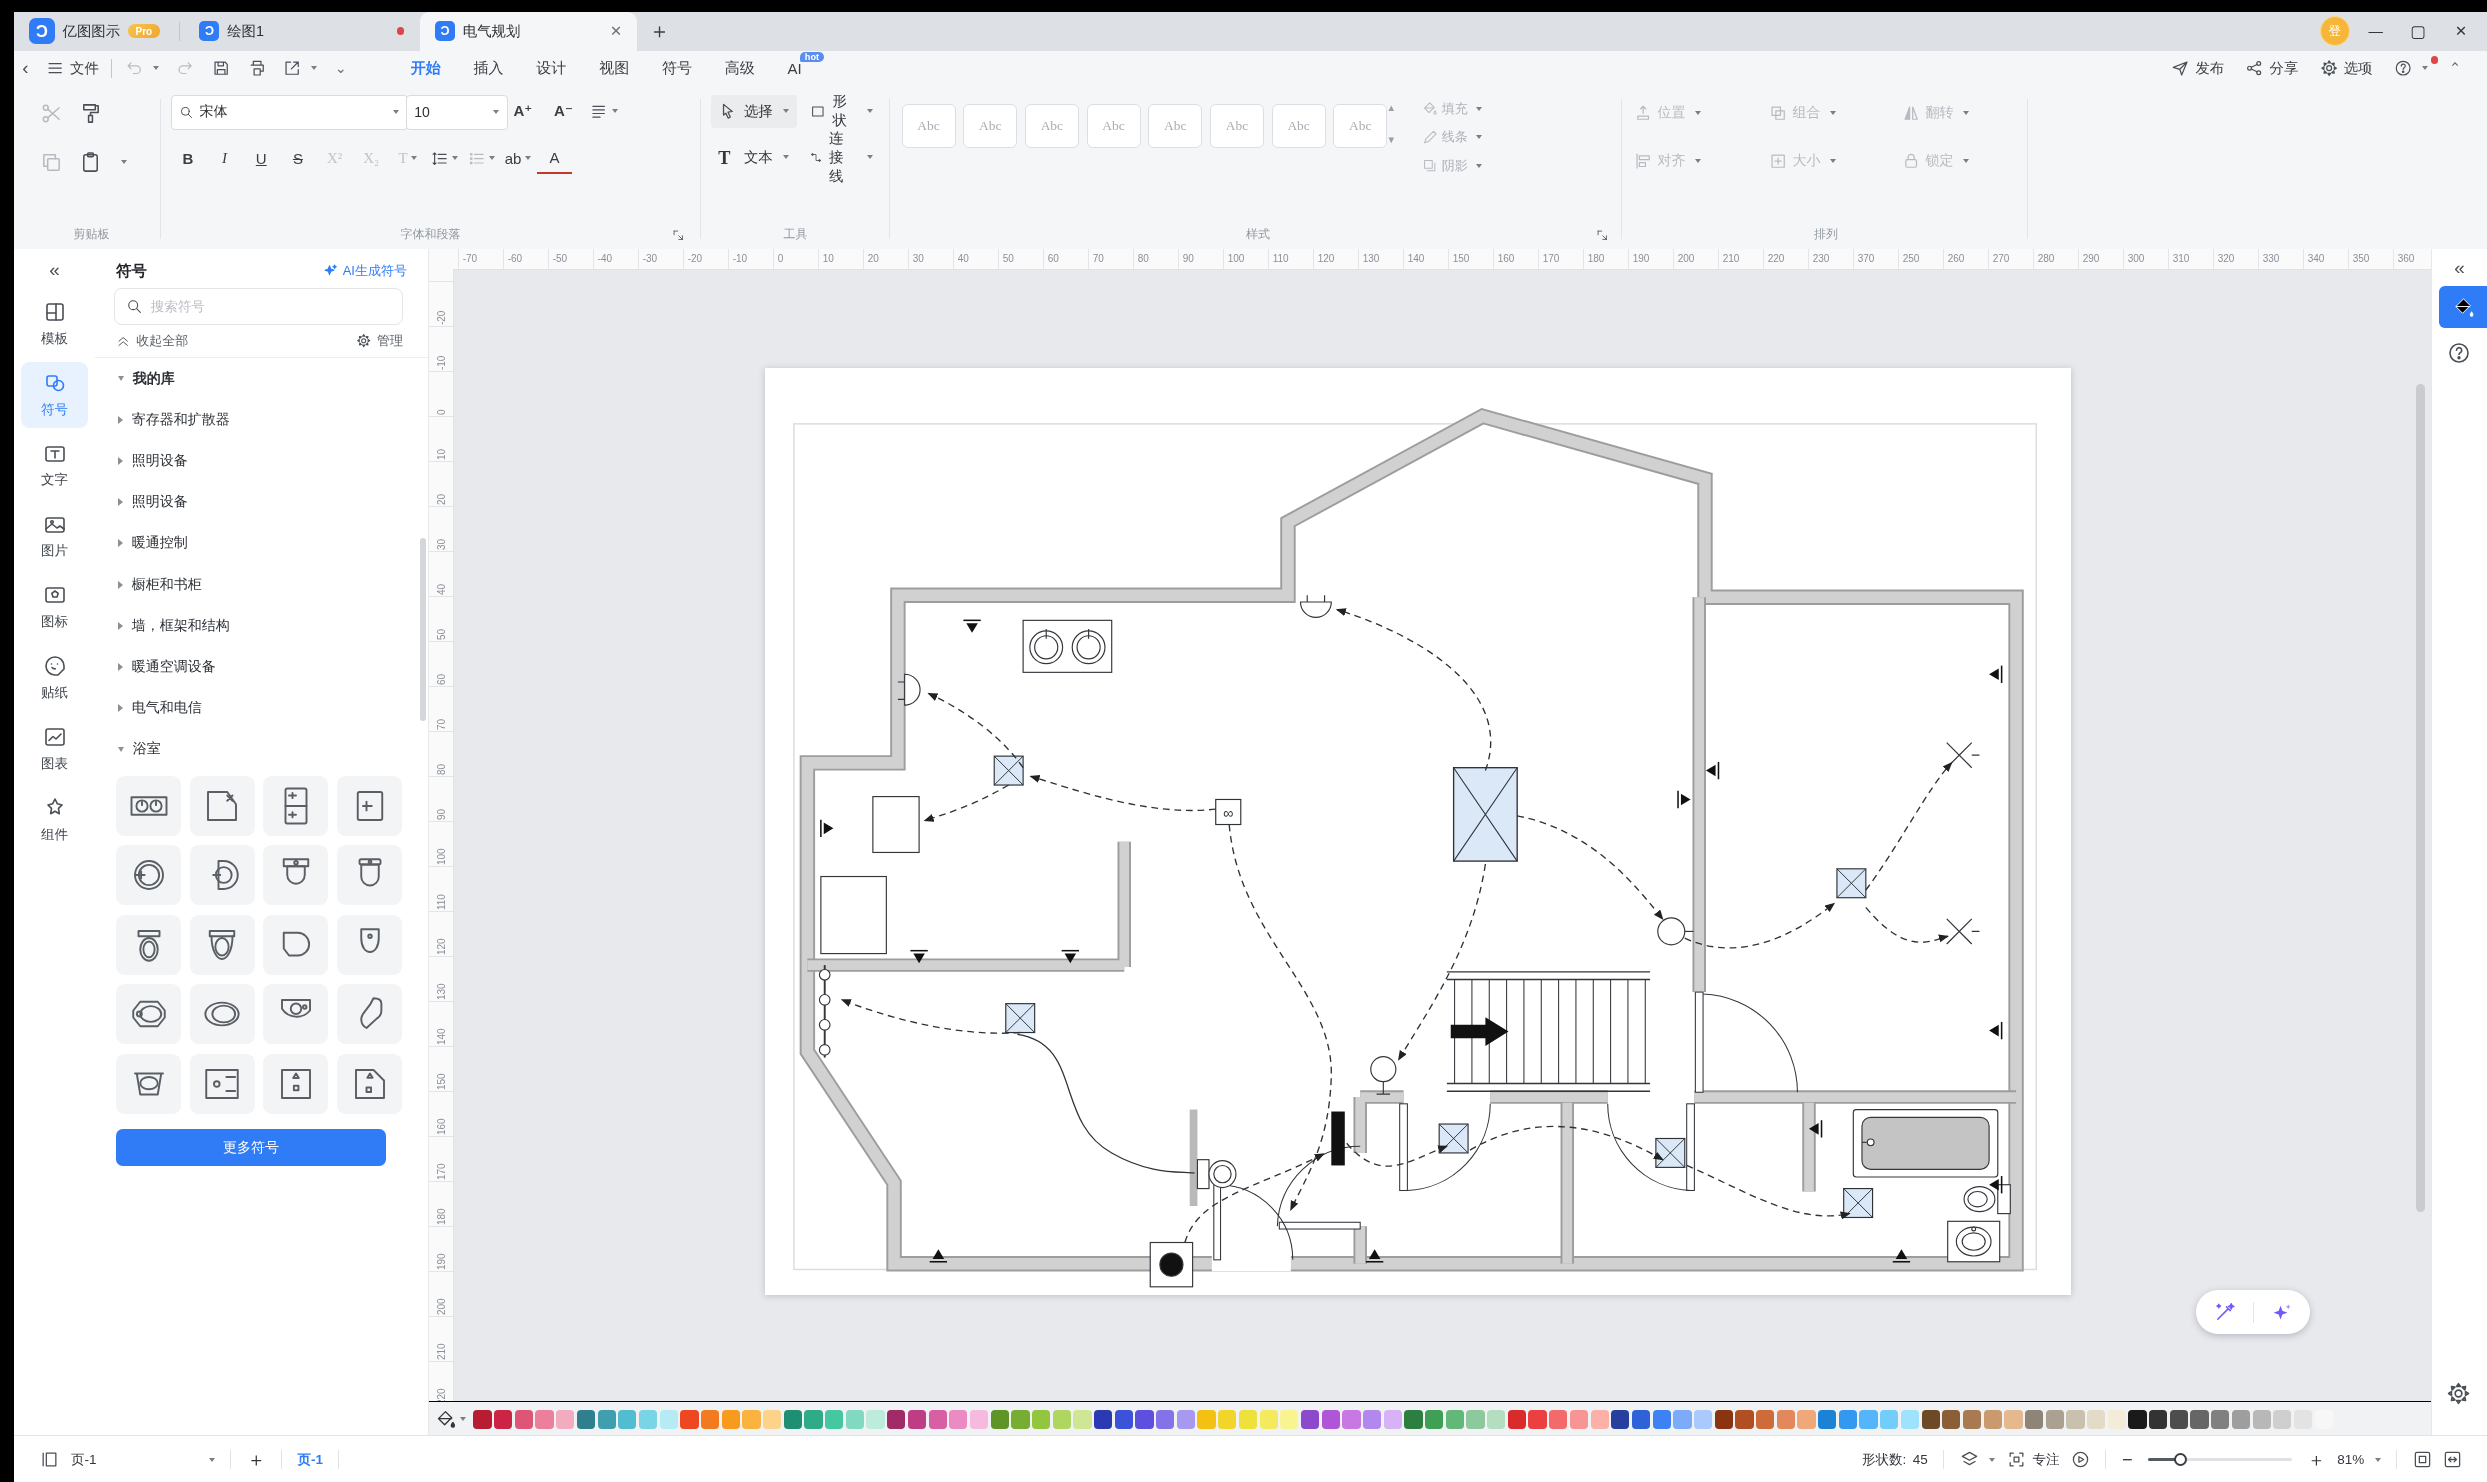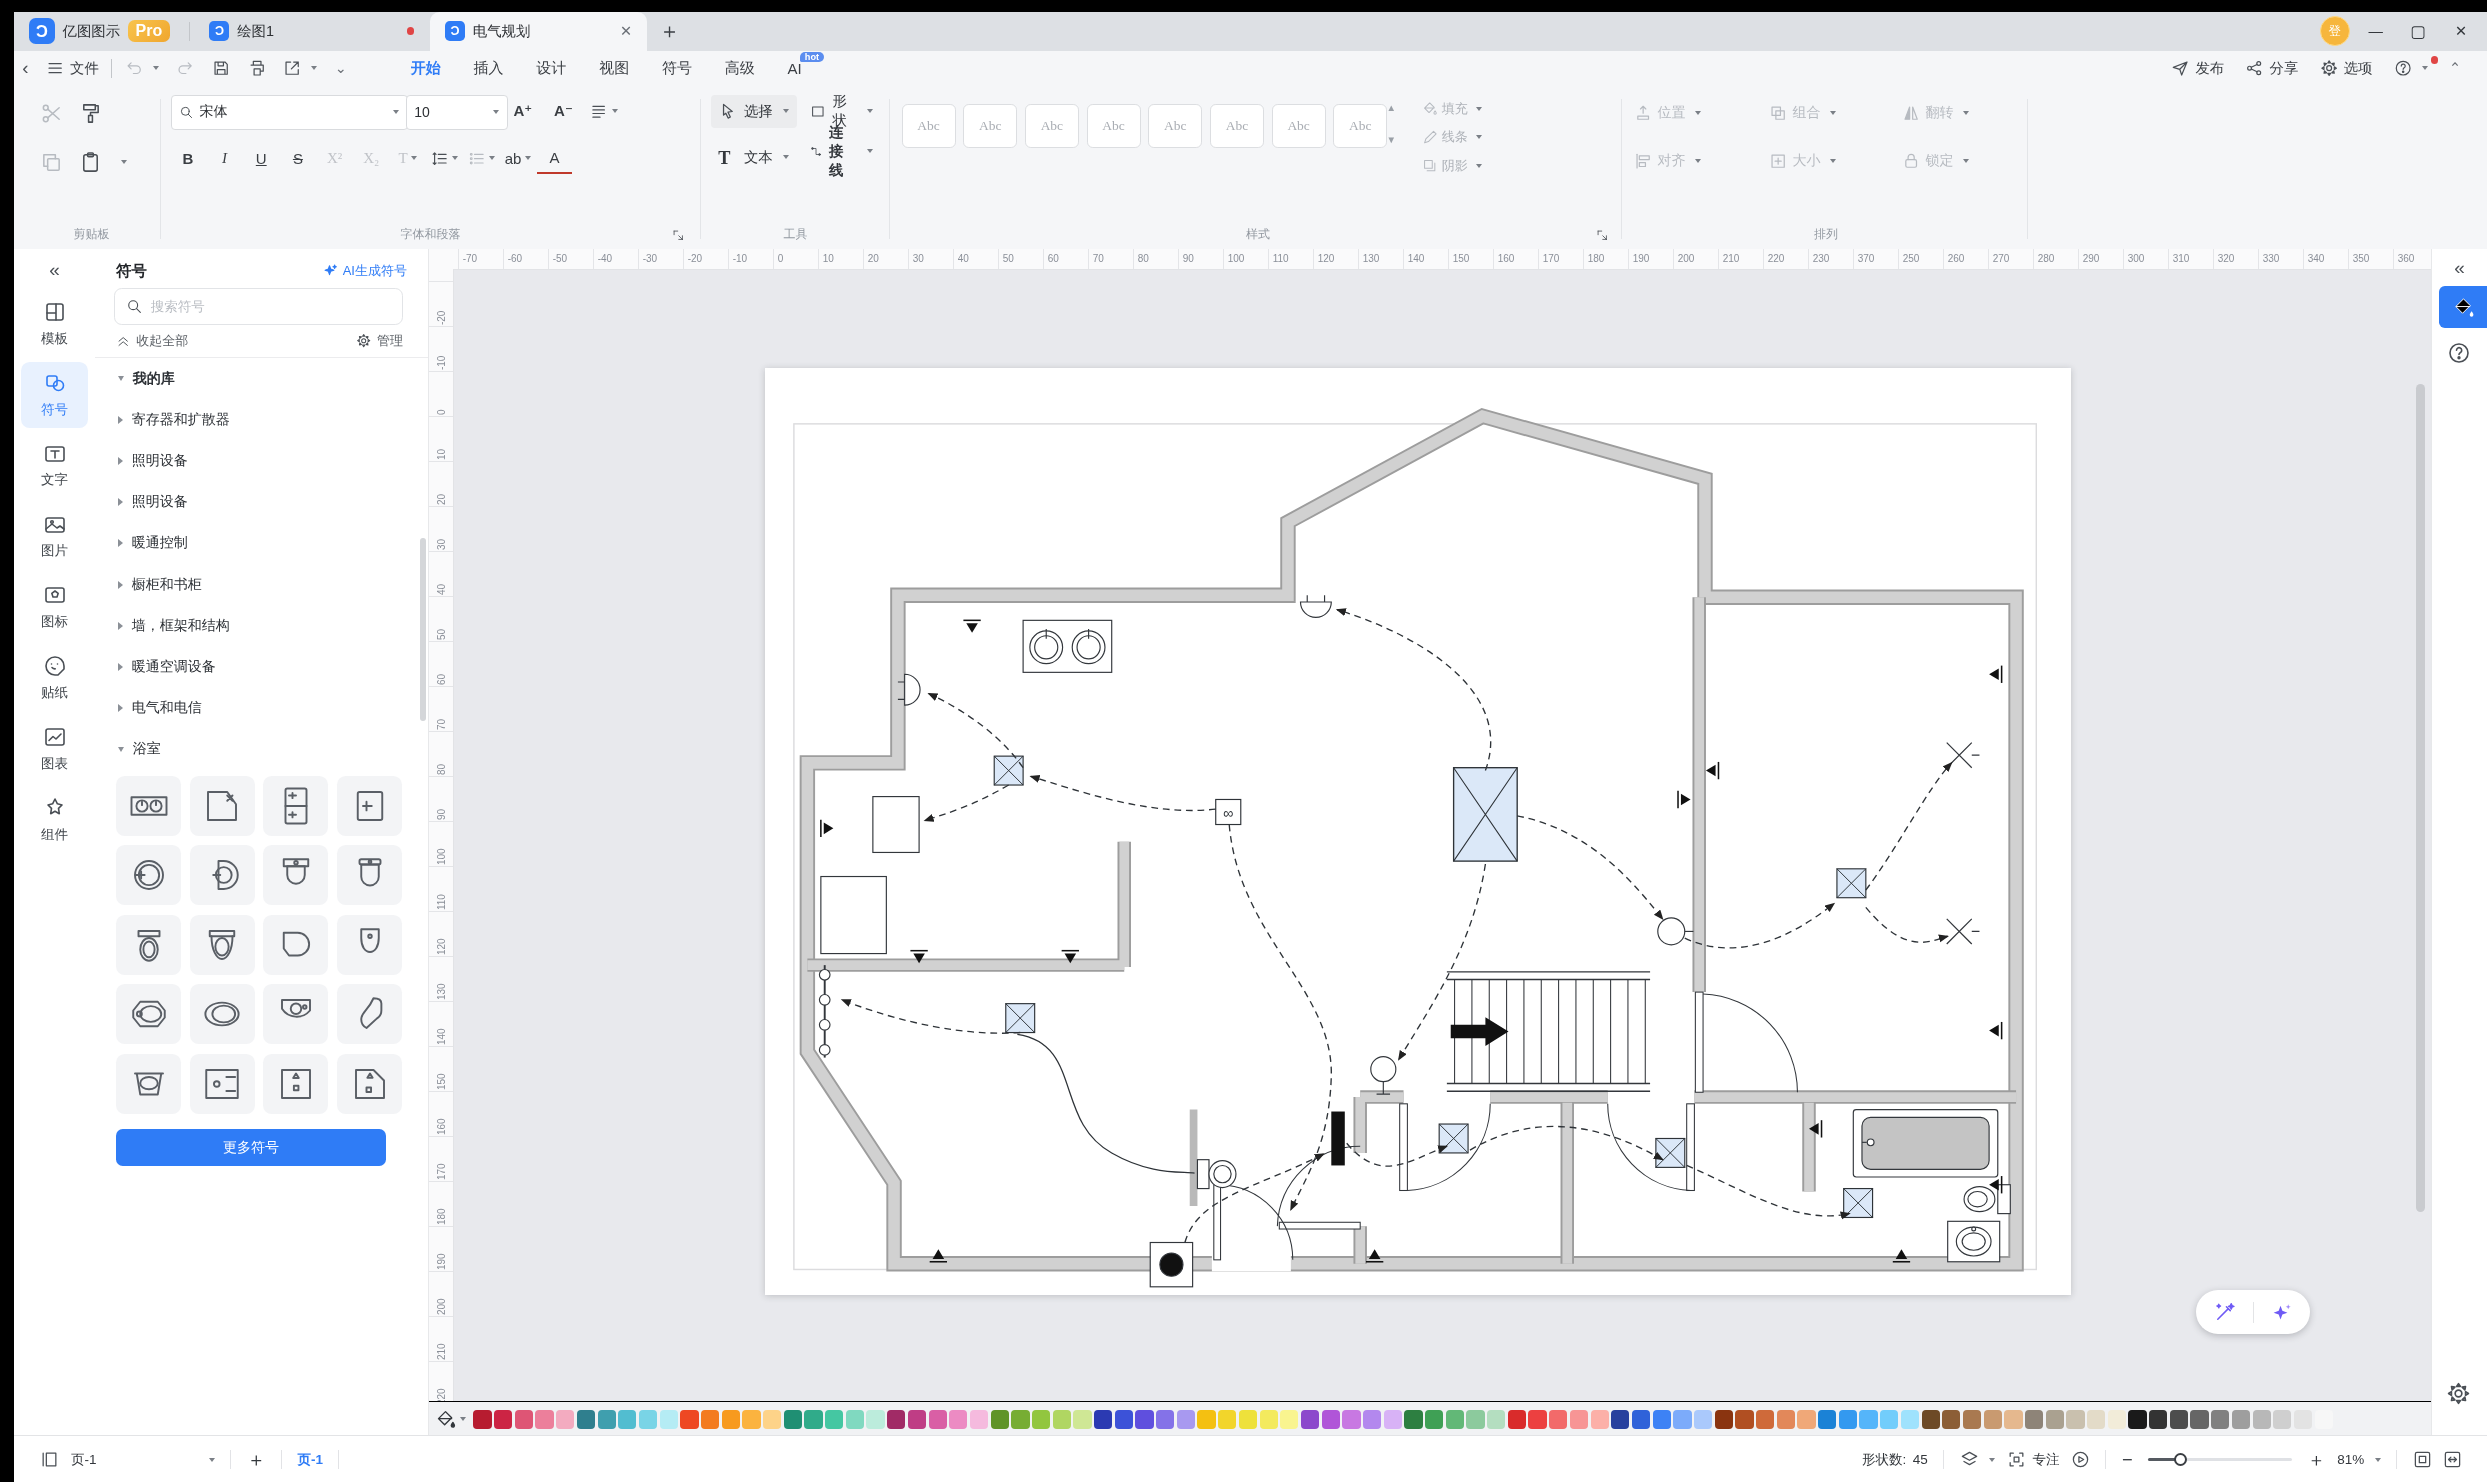--- a/index.html
+++ b/index.html
@@ -8,21 +8,21 @@
   svg{display:block;}
   .ic{display:inline-flex;align-items:center;justify-content:center;}
   .ic svg{width:100%;height:100%;fill:none;stroke:#4a4f55;stroke-width:1.6;stroke-linecap:round;stroke-linejoin:round;}
   .ic.gray svg{stroke:#b7bbc1;}
   .caret{display:inline-block;width:0;height:0;border-left:3.9px solid transparent;border-right:3.9px solid transparent;border-top:4.8px solid #7a7f86;margin-left:3.9px;}
   
   #titlebar{left:13.5px;top:11.6px;right:0;height:39px;background:#dde0e4;display:flex;align-items:flex-end;}
   .app-logo{width:26px;height:26px;border-radius:6.7px;background:#2f7cf6;color:#fff;font-weight:bold;font-size:16.4px;display:flex;align-items:center;justify-content:center;}
   .tb-tab{display:flex;align-items:center;gap:7.7px;height:39px;padding:0 15.4px;font-size:14.4px;color:#2c2f33;}
   .tb-tab.active{background:#f5f6f8;border-radius:9.6px 9.6px 0 0;}
-  .pro-badge{background:linear-gradient(135deg,#f8c44d,#f0a62e);color:#fff;font-size:16px;font-weight:bold;padding:1.9px 7.7px;border-radius:6.7px;}
+  .pro-badge{background:linear-gradient(135deg,#f8c44d,#f0a62e);color:#fff;font-size:10px;font-weight:bold;padding:1.9px 7.7px;border-radius:6.7px;}
   .tb-divider{width:1px;height:19px;background:#c3c6ca;margin:0 3.9px;align-self:center;}
   .red-dot{width:7.7px;height:7.7px;border-radius:50%;background:#e04545;}
   .tab-close{color:#6b7077;font-size:14.4px;margin-left:9.6px;}
   .tb-plus{font-size:21px;color:#3a3e43;margin-left:11.6px;align-self:center;}
   .win-btns{margin-left:auto;display:flex;align-items:center;gap:9.6px;align-self:center;padding-right:9.6px;}
   .avatar{width:28px;height:28px;border-radius:50%;background:#f6b63c;color:#fff;font-size:12.5px;display:flex;align-items:center;justify-content:center;border:1.9px solid #ffd983;}
   .winbtn{width:33px;height:27px;display:flex;align-items:center;justify-content:center;color:#33373c;font-size:14.4px;}
   
   #menubar{left:13.5px;top:51px;right:0;height:34px;background:#f5f6f8;display:flex;align-items:center;font-size:14.4px;color:#3a3e43;}
   .mb-item{display:flex;align-items:center;gap:5.8px;padding:0 8.7px;height:100%;}
@@ -374,21 +374,21 @@
             </svg>
           </span>
           <span>形状</span>
           <span class="caret"></span>
       </div>
       <div class="tool-btn" style="left:0;top:50px;">
         <span class="ti" style="font-family:'Liberation Serif',serif;font-weight:bold;font-size:18.3px;">T</span>
           <span>文本</span>
           <span class="caret"></span>
       </div>
-      <div class="tool-btn" style="left:92px;top:44px;font-weight:bold;">
+      <div class="tool-btn" style="left:92px;top:50px;">
         <span class="ti ic">
             <svg viewBox="0 0 24 24">
               <path d="M5 6h7v12h7"></path>
               <circle cx="5" cy="6" r="1.8" fill="#4a4f55"></circle>
               <circle cx="19" cy="18" r="1.8" fill="#4a4f55"></circle>
             </svg>
           </span>
           <span>连接线</span>
           <span class="caret"></span>
       </div>

